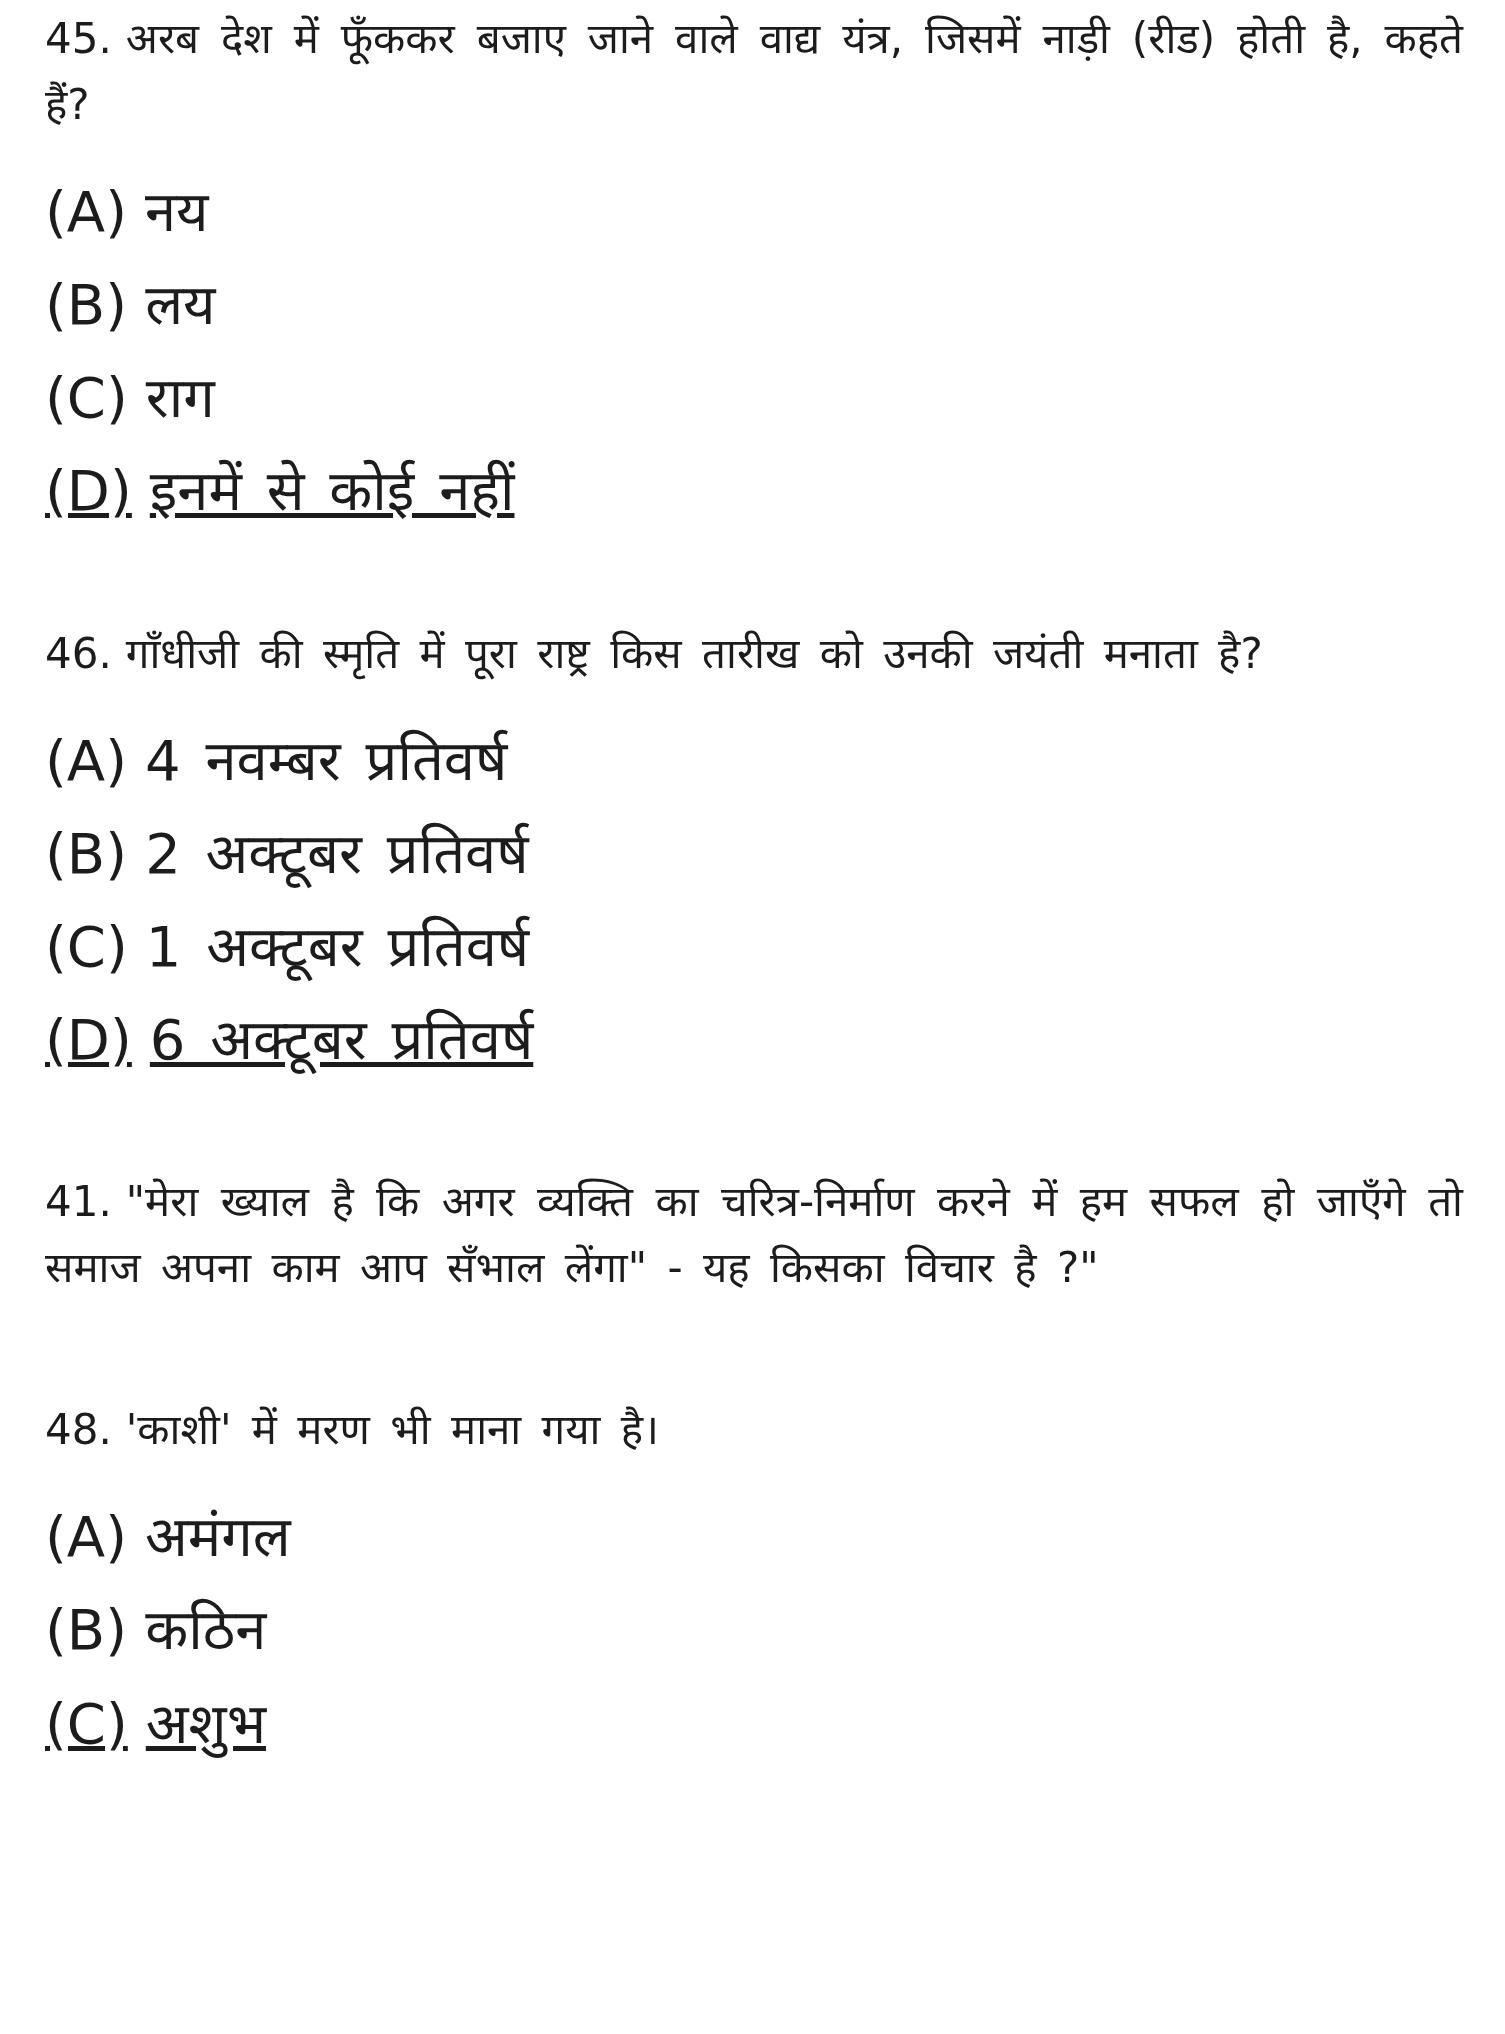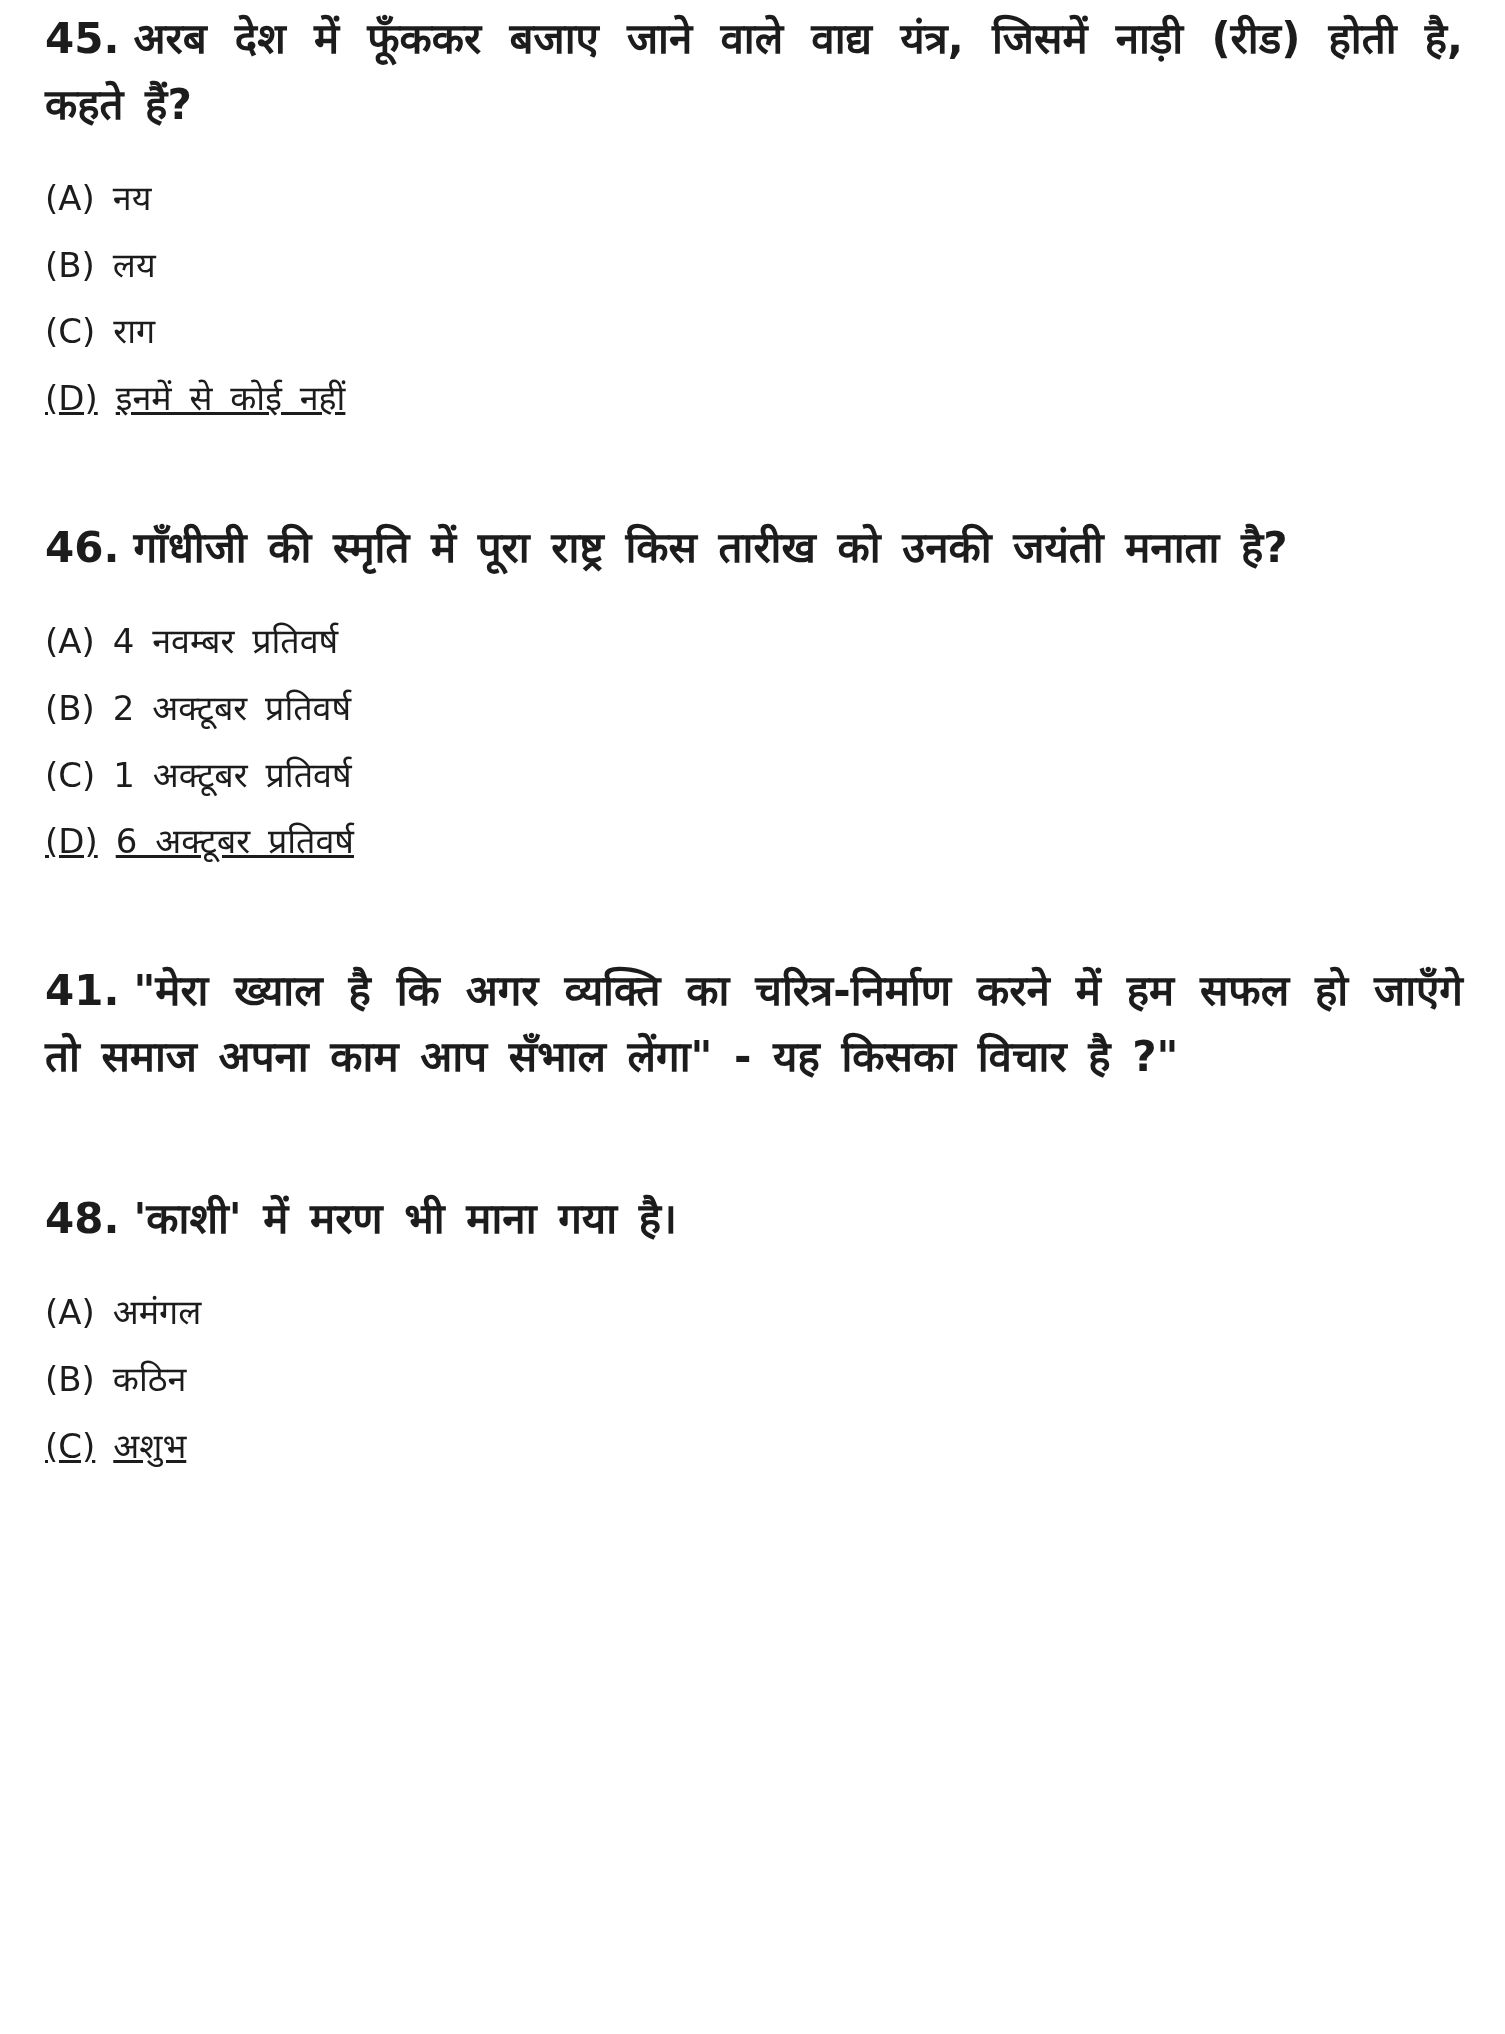--- a/index.html
+++ b/index.html
@@ -27,28 +27,27 @@
   .question:last-child {
     margin-bottom: 8px;
   }
   .q-text {
     margin: 0 0 40px 0;
     font-size: 42px;
     line-height: 1.57;
     text-align: justify;
     word-spacing: 7px;
     color: #1c1c1c;
-    font-weight: bold;
   }
   .q-num {
     margin-right: 14px;
   }
   .option {
     margin: 0 0 26px 0;
-    font-size: 34px;
+    font-size: 56px;
     line-height: 1.2;
     word-spacing: 7px;
     color: #1c1c1c;
     text-align: left;
   }
   .option:last-child {
     margin-bottom: 0;
     text-decoration: underline;
   }
   .opt-letter {

